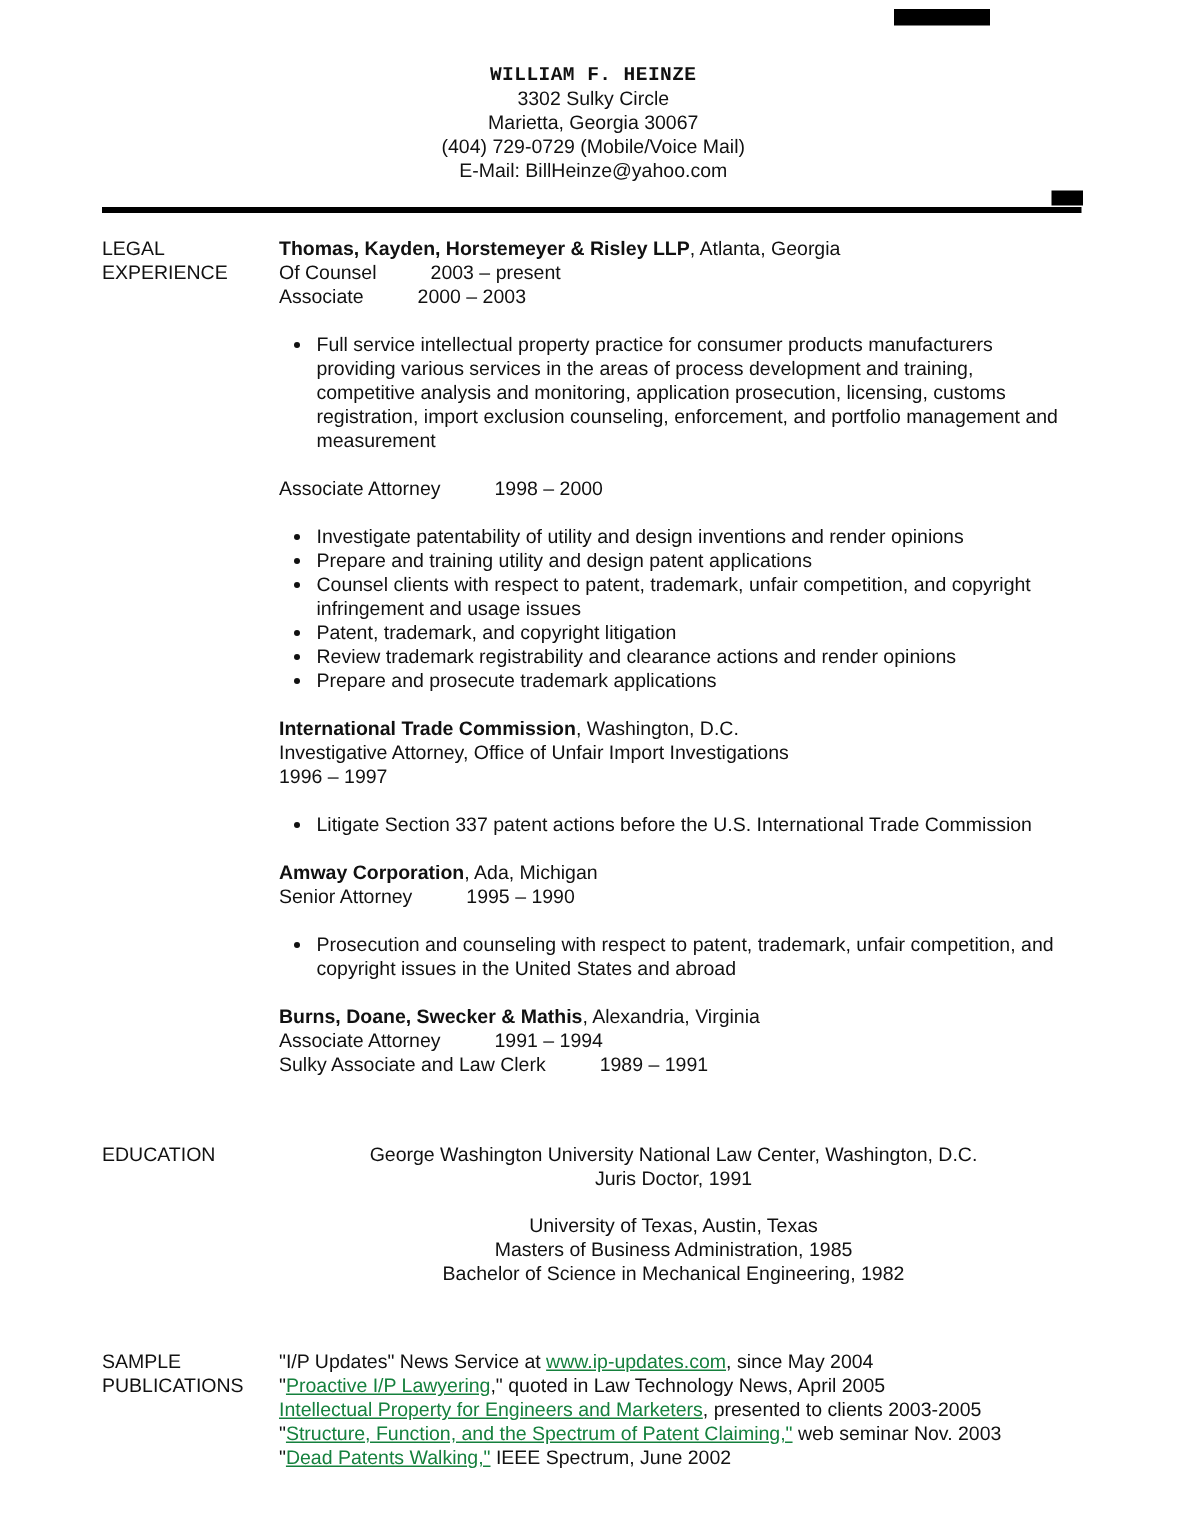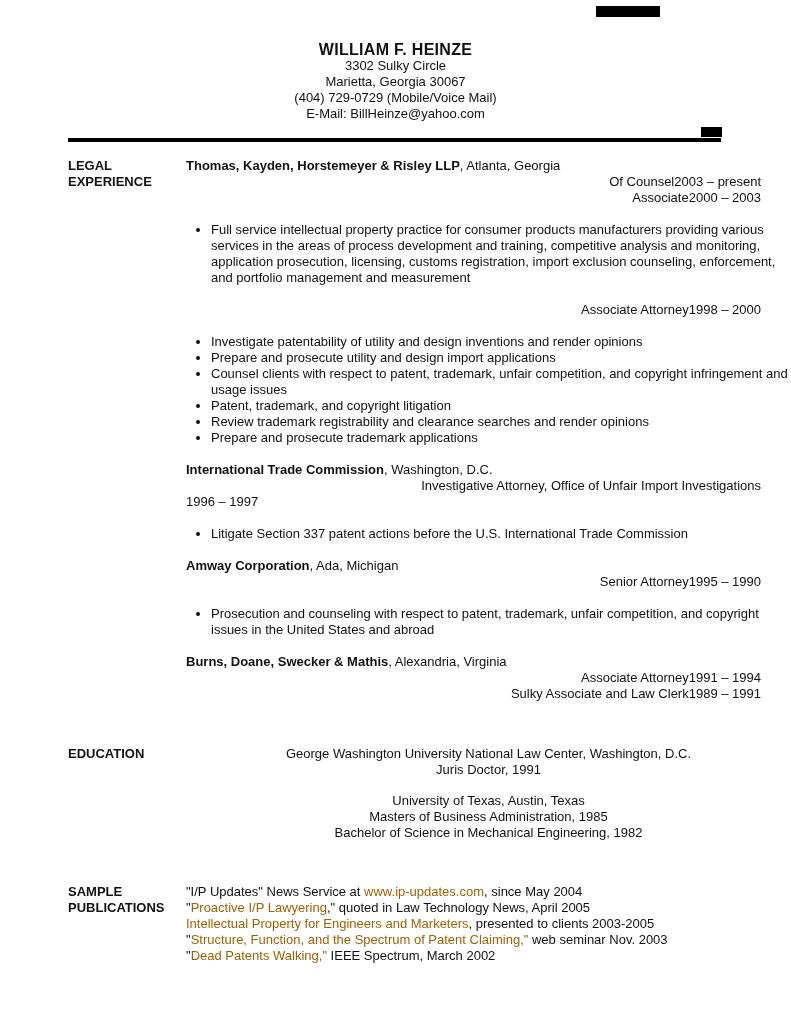--- a/index.html
+++ b/index.html
@@ -11,38 +11,39 @@
     font-size: 13px;
     line-height: 16px;
     position: relative;
     overflow: hidden;
   }
   .artifact { position: absolute; background: #000; }
   .artifact.a1 { left: 596px; top: 6px; width: 64px; height: 11px; }
   .artifact.a2 { left: 701px; top: 127px; width: 21px; height: 10px; }
 
   .header { padding-top: 42px; text-align: center; }
-  .header .name { font-weight: bold; font-size: 16px; letter-spacing: .3px; }
+  .header .name { font-weight: bold; font-size: 13px; letter-spacing: .3px; font-family: Liberation Mono, monospace; }
   .rule { margin: 16px 0 0 68px; width: 653px; height: 4px; background: #000; }
 
   .sections { padding: 16px 0 0 68px; }
   .section { display: flex; margin-bottom: 28px; }
-  .section-label { width: 118px; flex-shrink: 0; font-weight: bold; }
-  .section-content { flex: 1; }
+  .section-label { width: 118px; flex-shrink: 0; font-weight: normal; }
+  .section-content { flex: 1; padding-right: 79px; }
 
   .b { font-weight: bold; }
   .job { margin-bottom: 16px; }
-  .role-row { display: flex; justify-content: flex-end; padding-right: 30px; }
+  .role-row { display: flex; justify-content: flex-start; padding-right: 30px; gap: 36px; }
   .bullets { margin-top: 16px; padding-left: 25px; list-style: disc; }
   .indent { }
 
   .school { margin-bottom: 15px; text-align: center; }
 
   .pub-line a, .pub-line .link {
-    color: #a16207;
+    color: #15803d;
+    text-decoration: underline;
     cursor: pointer;
   }
 </style>
 </head>
 <body>
 
 <div class="artifact a1"></div>
 <div class="artifact a2"></div>
 
 <div class="header">
@@ -81,24 +82,24 @@
         </ul>
       </div>
 
       <div class="job">
         <div class="role-row">
           <span>Associate Attorney</span>
           <span>1998 – 2000</span>
         </div>
         <ul class="bullets">
           <li>Investigate patentability of utility and design inventions and render opinions</li>
-          <li>Prepare and prosecute utility and design import applications</li>
+          <li>Prepare and training utility and design patent applications</li>
           <li>Counsel clients with respect to patent, trademark, unfair competition, and copyright infringement and usage issues</li>
           <li>Patent, trademark, and copyright litigation</li>
-          <li>Review trademark registrability and clearance searches and render opinions</li>
+          <li>Review trademark registrability and clearance actions and render opinions</li>
           <li>Prepare and prosecute trademark applications</li>
         </ul>
       </div>
 
       <div class="job">
         <div>
           <span class="b">International Trade Commission</span><span>, Washington, D.C.</span>
         </div>
         <div class="role-row">
           <span>Investigative Attorney, Office of Unfair Import Investigations</span>
@@ -169,18 +170,18 @@
       <div class="pub-line">
         <span>"</span><span class="link">Proactive I/P Lawyering</span><span>," quoted in Law Technology News, April 2005</span>
       </div>
       <div class="pub-line">
         <span></span><span class="link">Intellectual Property for Engineers and Marketers</span><span>, presented to clients 2003-2005</span>
       </div>
       <div class="pub-line">
         <span>"</span><span class="link">Structure, Function, and the Spectrum of Patent Claiming,"</span><span> web seminar Nov. 2003</span>
       </div>
       <div class="pub-line">
-        <span>"</span><span class="link">Dead Patents Walking,"</span><span> IEEE Spectrum, March 2002</span>
+        <span>"</span><span class="link">Dead Patents Walking,"</span><span> IEEE Spectrum, June 2002</span>
       </div>
     </div>
   </div>
 
 </div>
 
 </body></html>

